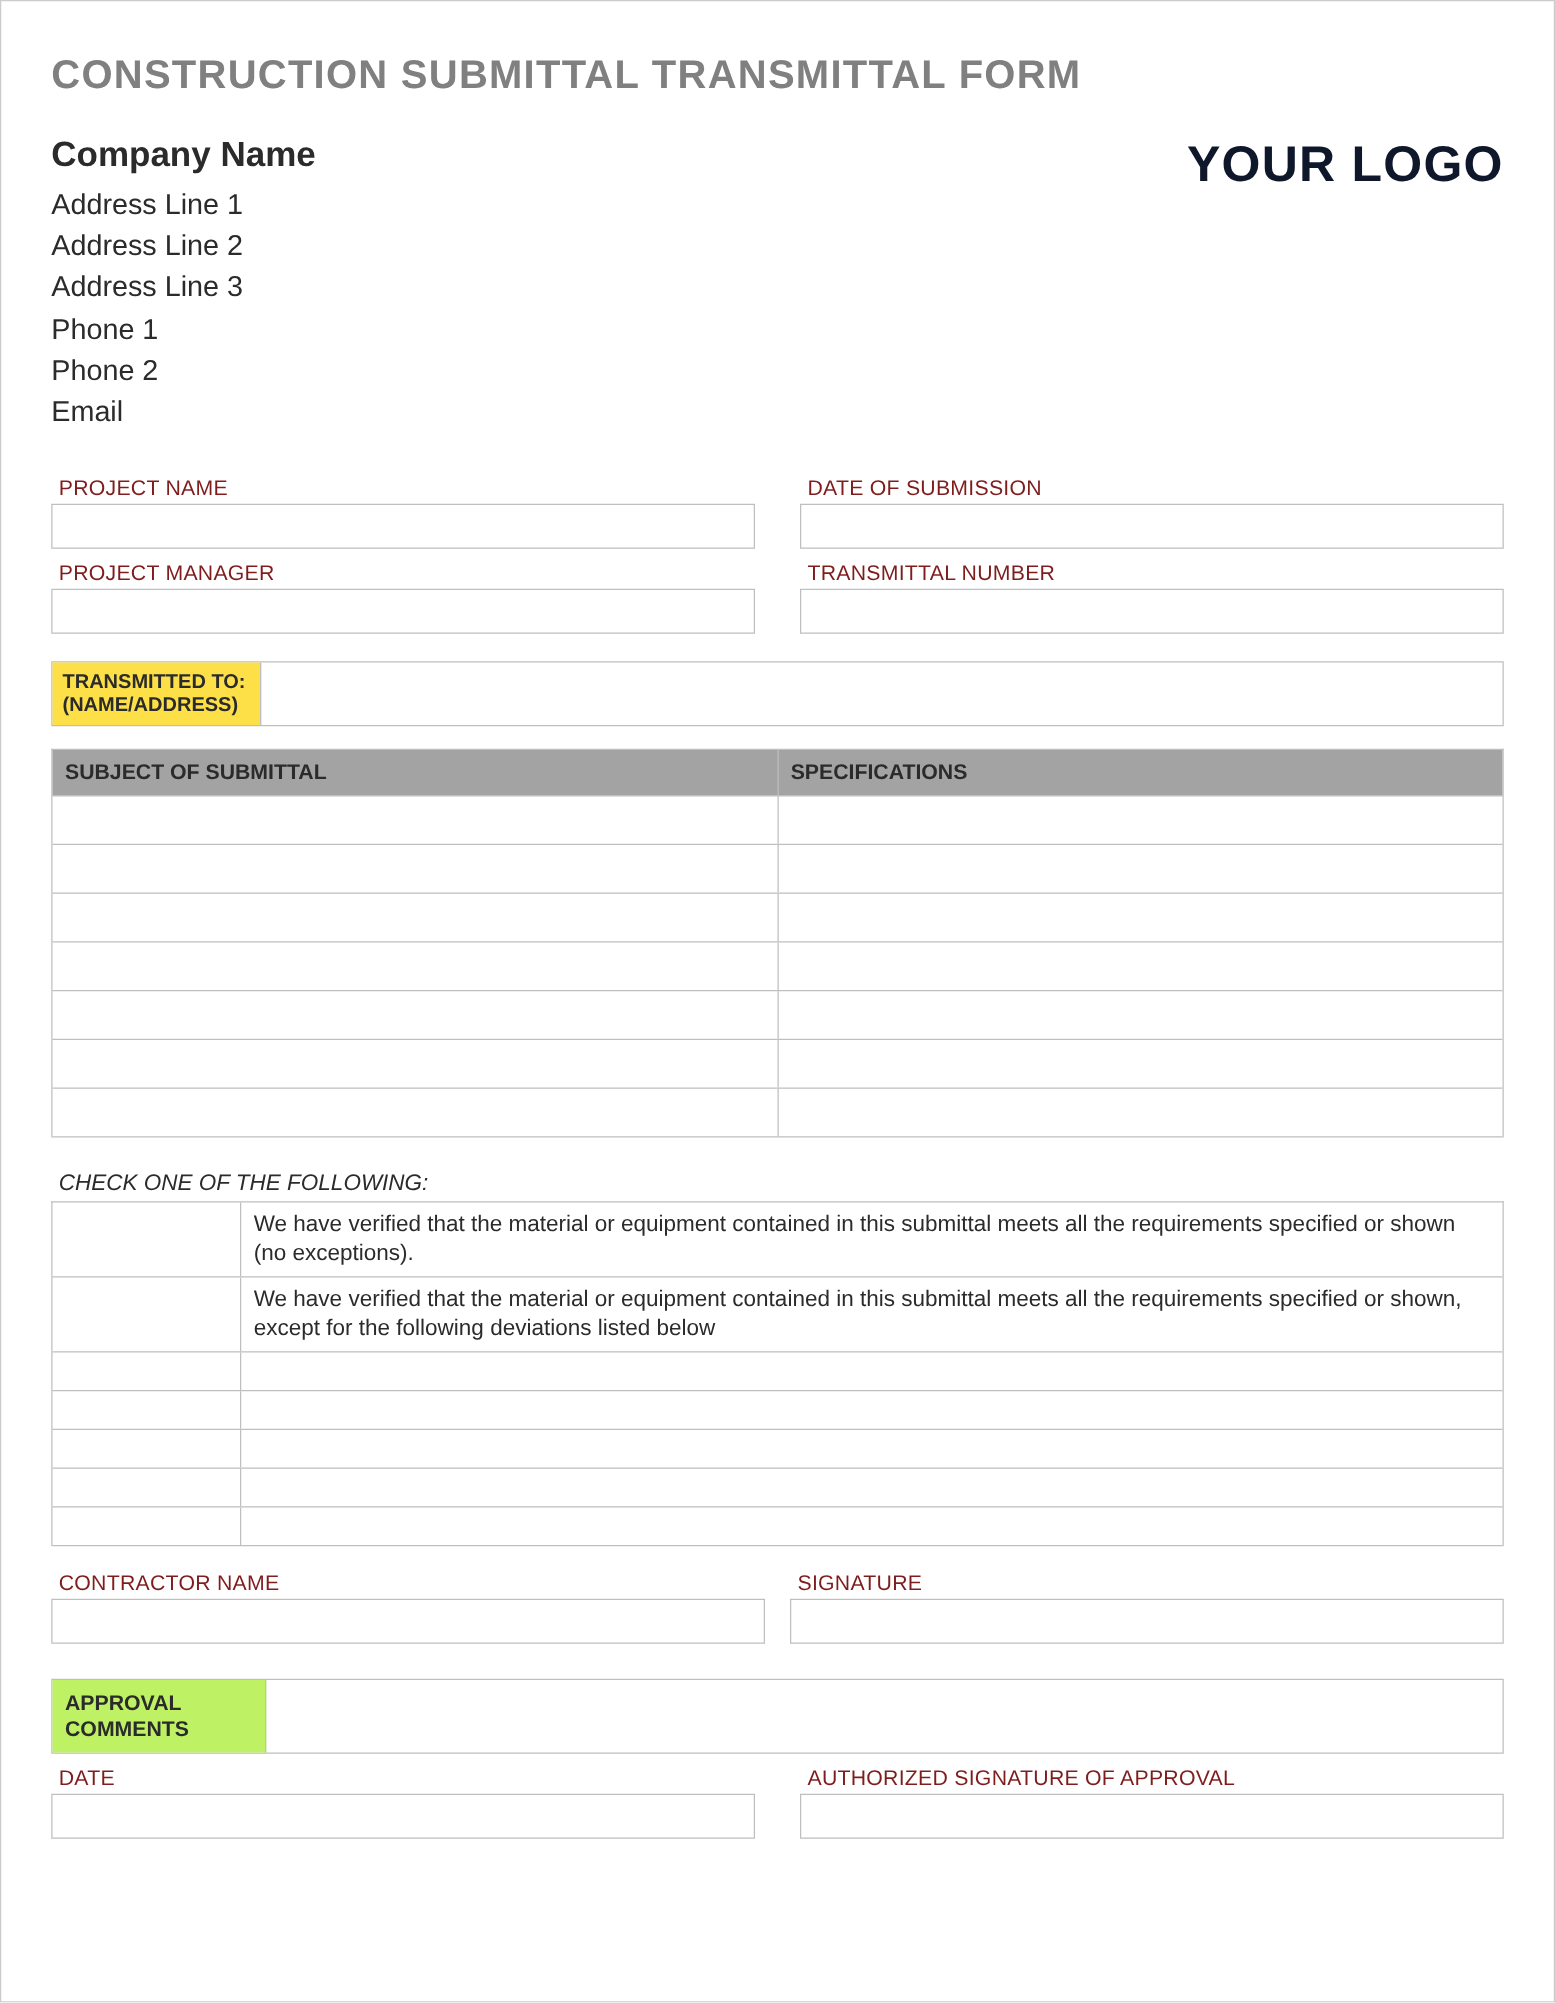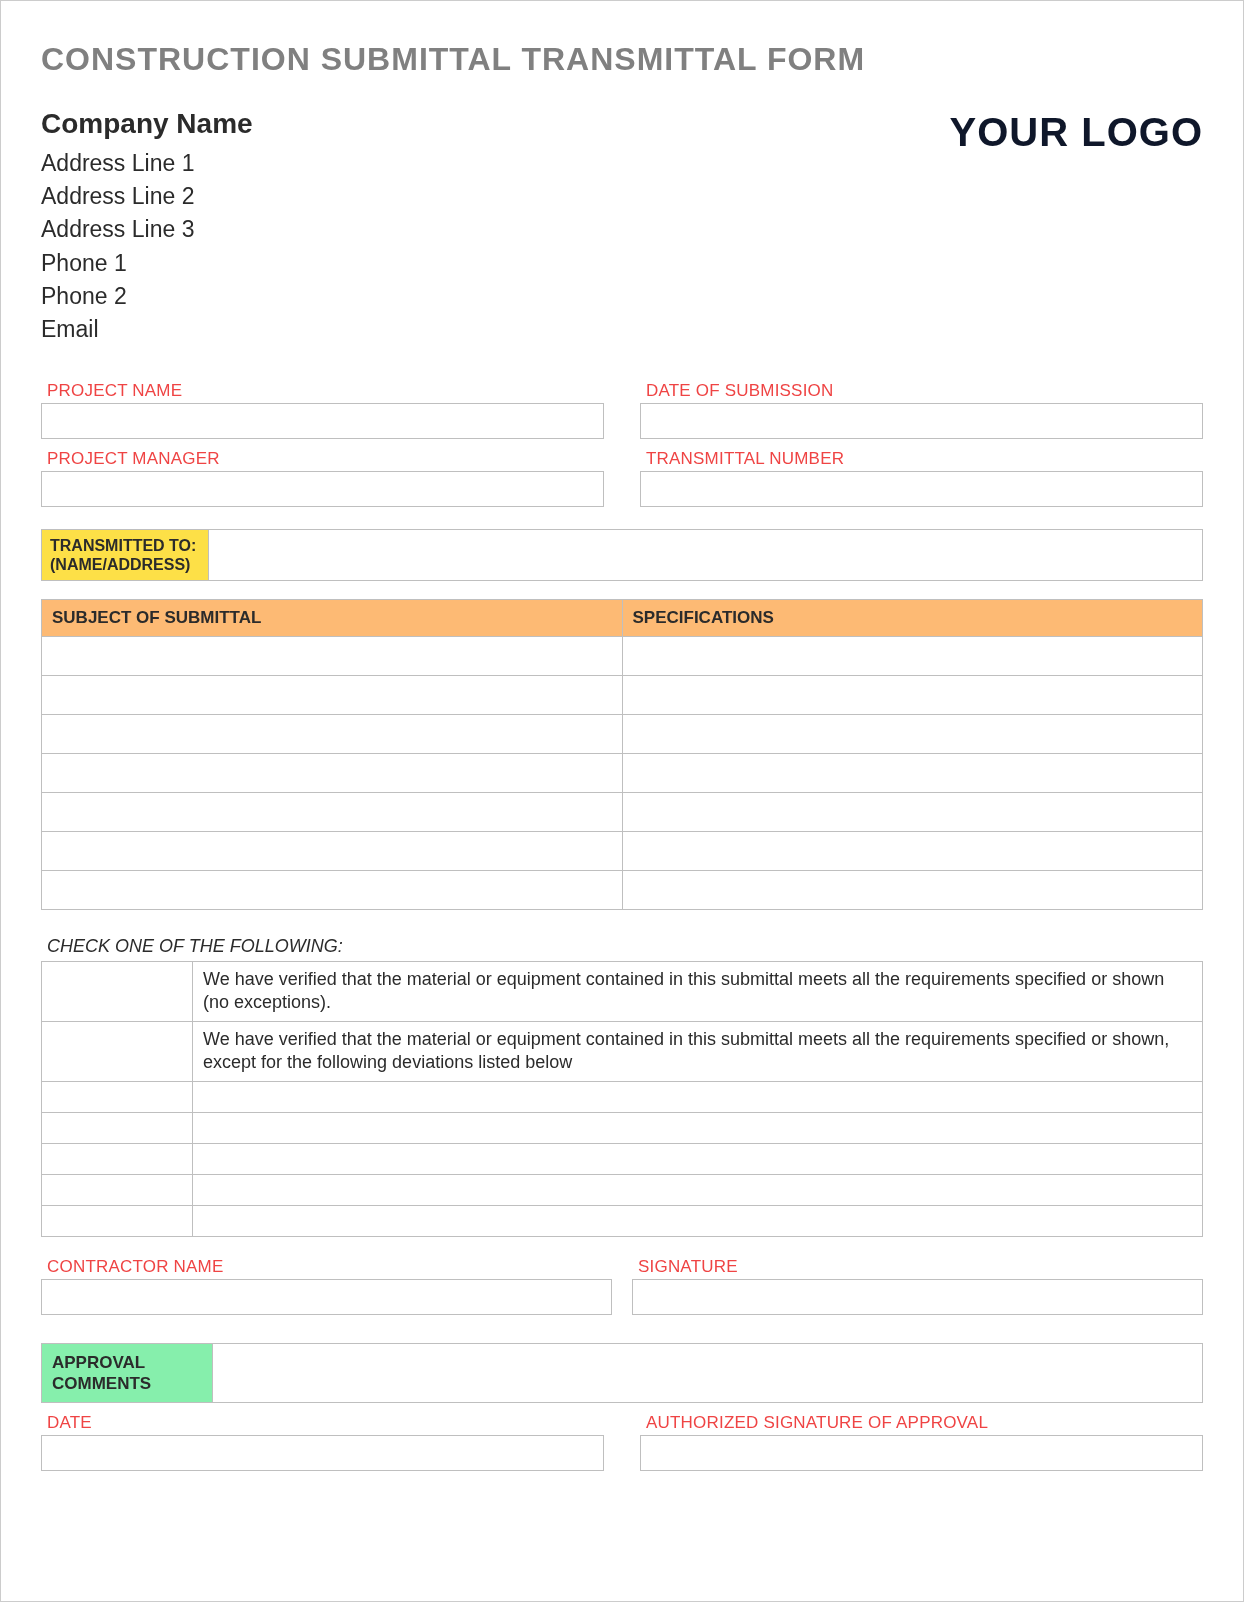--- a/index.html
+++ b/index.html
@@ -7,49 +7,49 @@
   .page{width:1244px;min-height:1602px;margin:0 auto;background:#fff;box-sizing:border-box;
         padding:40px 40px 40px 40px;border:1px solid #ccc;}
   .title{font-size:32px;font-weight:700;letter-spacing:1px;color:#808080;margin:0 0 26px 0;}
   .header-row{display:flex;justify-content:space-between;align-items:flex-start;}
   .company{line-height:1.45;}
   .company-name{font-size:28px;font-weight:700;color:#2b2b2b;margin:0 0 2px 0;}
   .company-line{font-size:23px;color:#2b2b2b;}
   .logo{font-size:40px;font-weight:800;color:#0f172a;letter-spacing:1px;margin-top:6px;margin-left:28px;}
   .grid2{display:flex;gap:36px;margin-top:28px;}
   .grid2 .col{flex:1;}
-  .lbl{font-size:17px;color:#ef4444;margin:6px 0 2px 6px;letter-spacing:.2px;}
+  .lbl{font-size:17px;color:#7f1d1d;margin:6px 0 2px 6px;letter-spacing:.2px;}
   .inbox{height:34px;border:1px solid #bfbfbf;background:#fff;}
   .grid2b{display:flex;gap:36px;margin-top:4px;}
   .grid2b .col{flex:1;}
   
   .ttbar{display:flex;margin-top:22px;border:1px solid #bfbfbf;}
   .ttlabel{width:150px;background:#fde047;border-right:1px solid #bfbfbf;padding:6px 8px;
            font-weight:700;font-size:16px;line-height:1.2;}
   .ttfield{flex:1;}
   
   .subtab{margin-top:18px;border:1px solid #bfbfbf;border-bottom:none;}
-  .subtab .hdr{display:flex;background:#fdba74;border-bottom:1px solid #bfbfbf;}
+  .subtab .hdr{display:flex;background:#a3a3a3;border-bottom:1px solid #bfbfbf;}
   .subtab .hdr div{flex:1;padding:8px 10px;font-weight:700;font-size:17px;}
   .subtab .hdr div:first-child{border-right:1px solid #bfbfbf;}
   .subtab .row{display:flex;border-bottom:1px solid #bfbfbf;}
   .subtab .row div{flex:1;height:38px;}
   .subtab .row div:first-child{border-right:1px solid #bfbfbf;}
   
   .cof-title{font-style:italic;font-size:18px;margin:26px 0 4px 6px;}
   .coftab{border:1px solid #bfbfbf;border-bottom:none;}
   .coftab .crow{display:flex;border-bottom:1px solid #bfbfbf;}
   .coftab .ccheck{width:150px;border-right:1px solid #bfbfbf;}
   .coftab .ctext{flex:1;padding:6px 10px;font-size:18px;line-height:1.3;}
   .coftab .drow{display:flex;border-bottom:1px solid #bfbfbf;}
   .coftab .dpad{width:150px;}
   .coftab .dfield{flex:1;height:30px;border-left:1px solid #bfbfbf;}
   
   .acbar{display:flex;margin-top:28px;border:1px solid #bfbfbf;}
-  .aclabel{width:150px;background:#86efac;border-right:1px solid #bfbfbf;padding:8px 10px;
+  .aclabel{width:150px;background:#bef264;border-right:1px solid #bfbfbf;padding:8px 10px;
            font-weight:700;font-size:17px;line-height:1.25;}
   .acfield{flex:1;}
 </style>
 </head>
 <body>
 
 <div class="page">
 
   <h1 class="title">CONSTRUCTION SUBMITTAL TRANSMITTAL FORM</h1>
 

